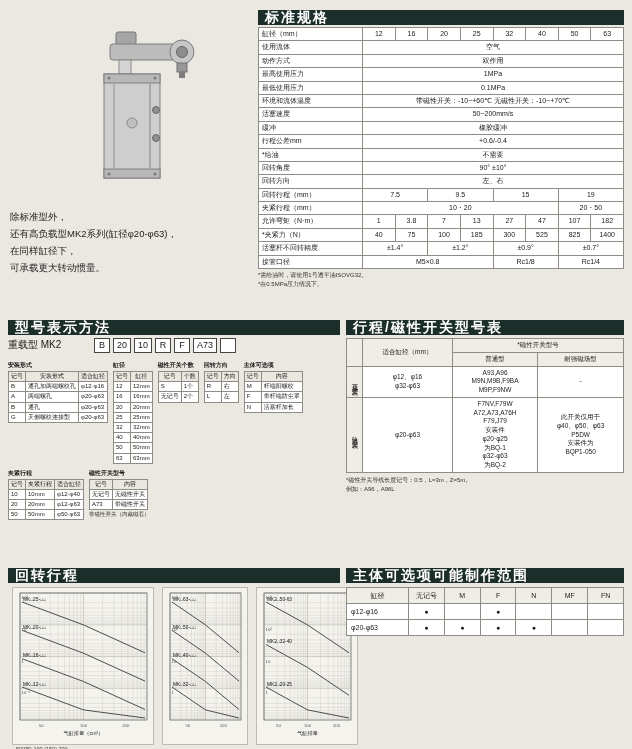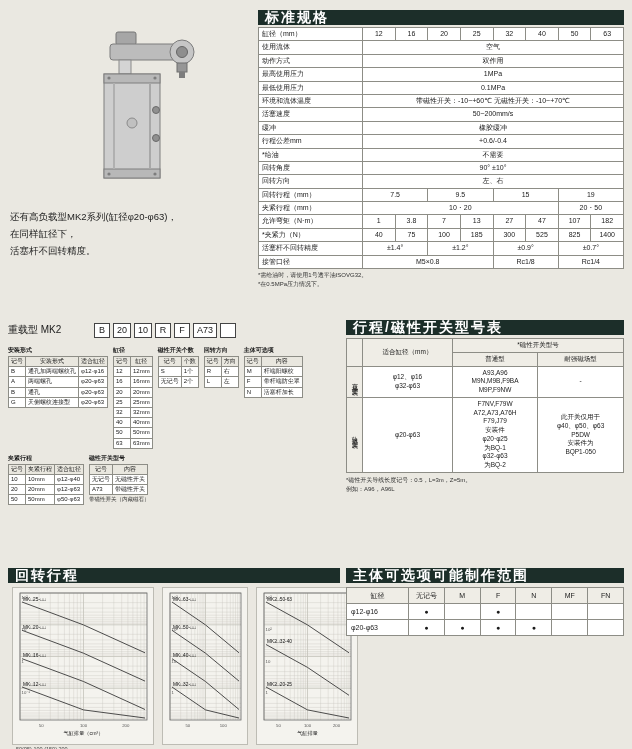--- a/index.html
+++ b/index.html
@@ -65,23 +65,24 @@
       <circle cx="64" cy="118" r="3.5" fill="#909090" stroke="#6a6a6a"></circle>
       <circle cx="40" cy="103" r="5" fill="#c0c0c0" stroke="#8a8a8a"></circle>
       <circle cx="17" cy="58" r="1.6" fill="#7d7d7d"></circle>
       <circle cx="63" cy="58" r="1.6" fill="#7d7d7d"></circle>
       <circle cx="17" cy="154" r="1.6" fill="#7d7d7d"></circle>
       <circle cx="63" cy="154" r="1.6" fill="#7d7d7d"></circle>
     </svg>
   </div>
 
   <div class="intro" id="intro">
+      <div>除标准型外，</div>
       <div>还有高负载型MK2系列(缸径φ20-φ63)，</div>
       <div>在同样缸径下，</div>
-      <div>活塞杆不回转精度。</div>
+      <div>可承载更大转动惯量。</div>
     </div>
 
   <div class="sec" style="left:258px;top:10px;width:366px;">
     <div class="sec-hd">标准规格</div>
     <table class="spec" id="specs-table">
         <colgroup>
           <col style="width:104px">
           <col>
           <col>
           <col>
@@ -196,20 +197,21 @@
           </tr>
         </tbody>
       </table>
     <div class="footnotes" id="specs-foot">
         <div>*需给油时，请使用1号透平油ISOVG32。</div>
         <div>*在0.5MPa压力情况下。</div>
       </div>
   </div>
 
   <div class="sec" style="left:8px;top:320px;width:332px;">
+    <div class="sec-hd">型号表示方法</div>
     <div id="model-lines">
         <div class="mline"><span class="mpfx">重载型 MK2</span><span class="mbox">B</span><span class="mbox">20</span><span class="mbox">10</span><span class="mbox">R</span><span class="mbox">F</span><span class="mbox">A73</span><span class="mbox">&nbsp;&nbsp;</span></div>
       </div>
     <div class="model-tables" id="model-tables">
         <div class="mini-wrap">
           <div class="mini-title">安装形式</div>
           <table class="mini">
             <tbody>
               <tr>
                 <th>记号</th>

